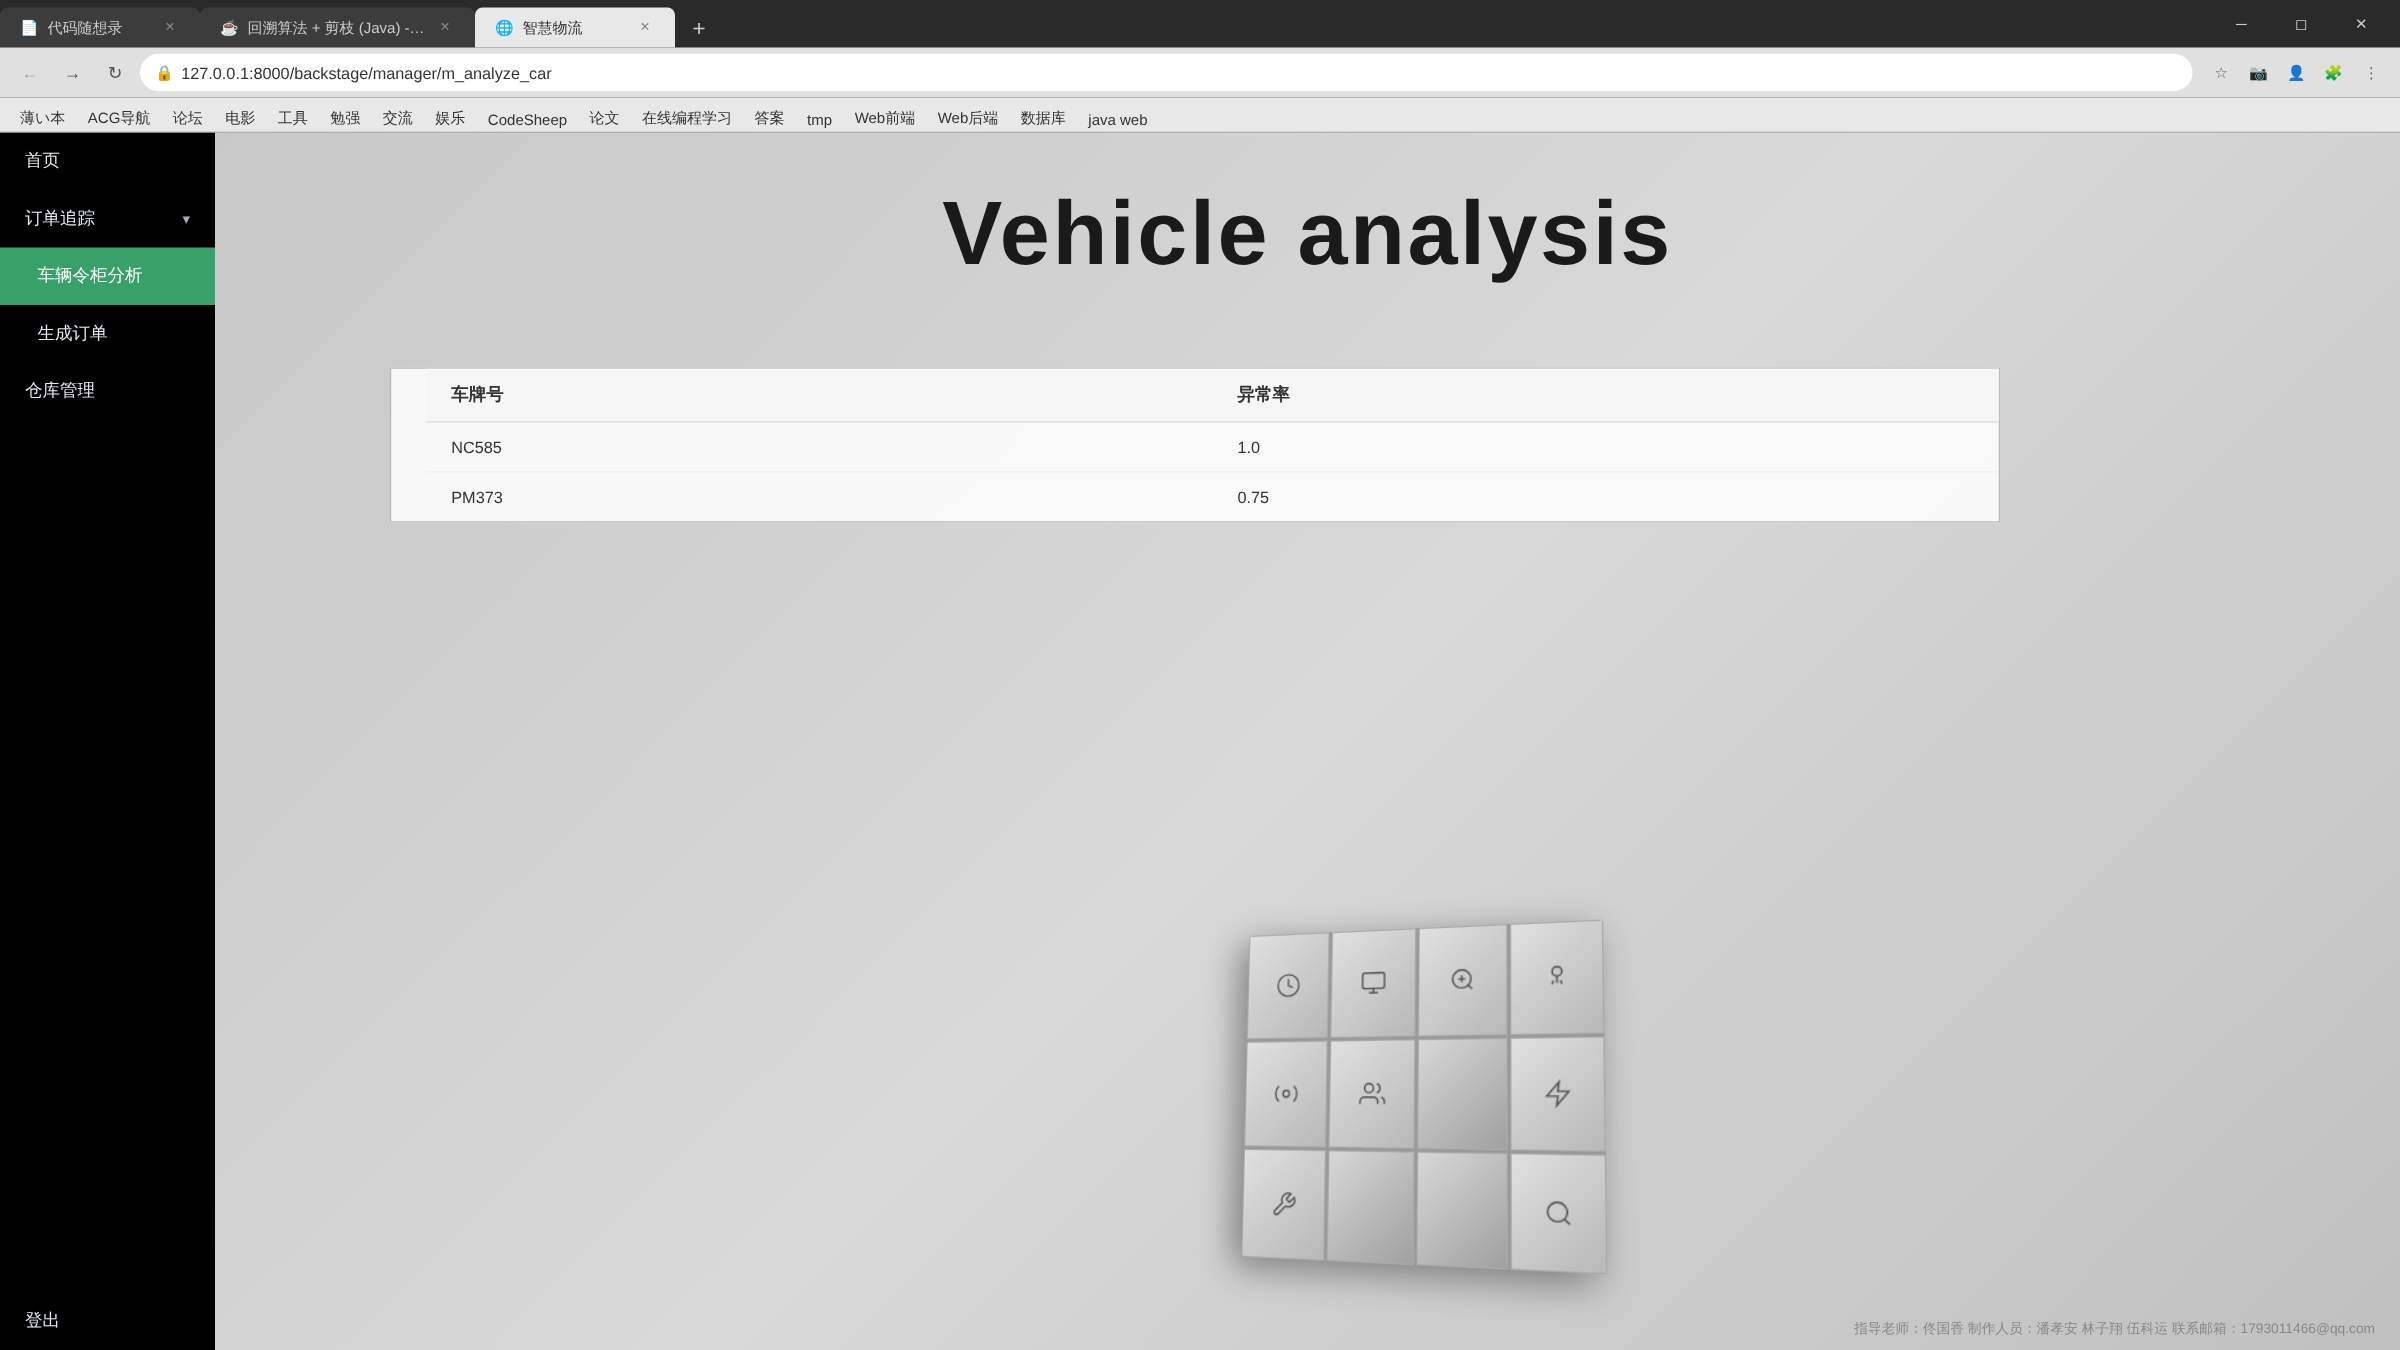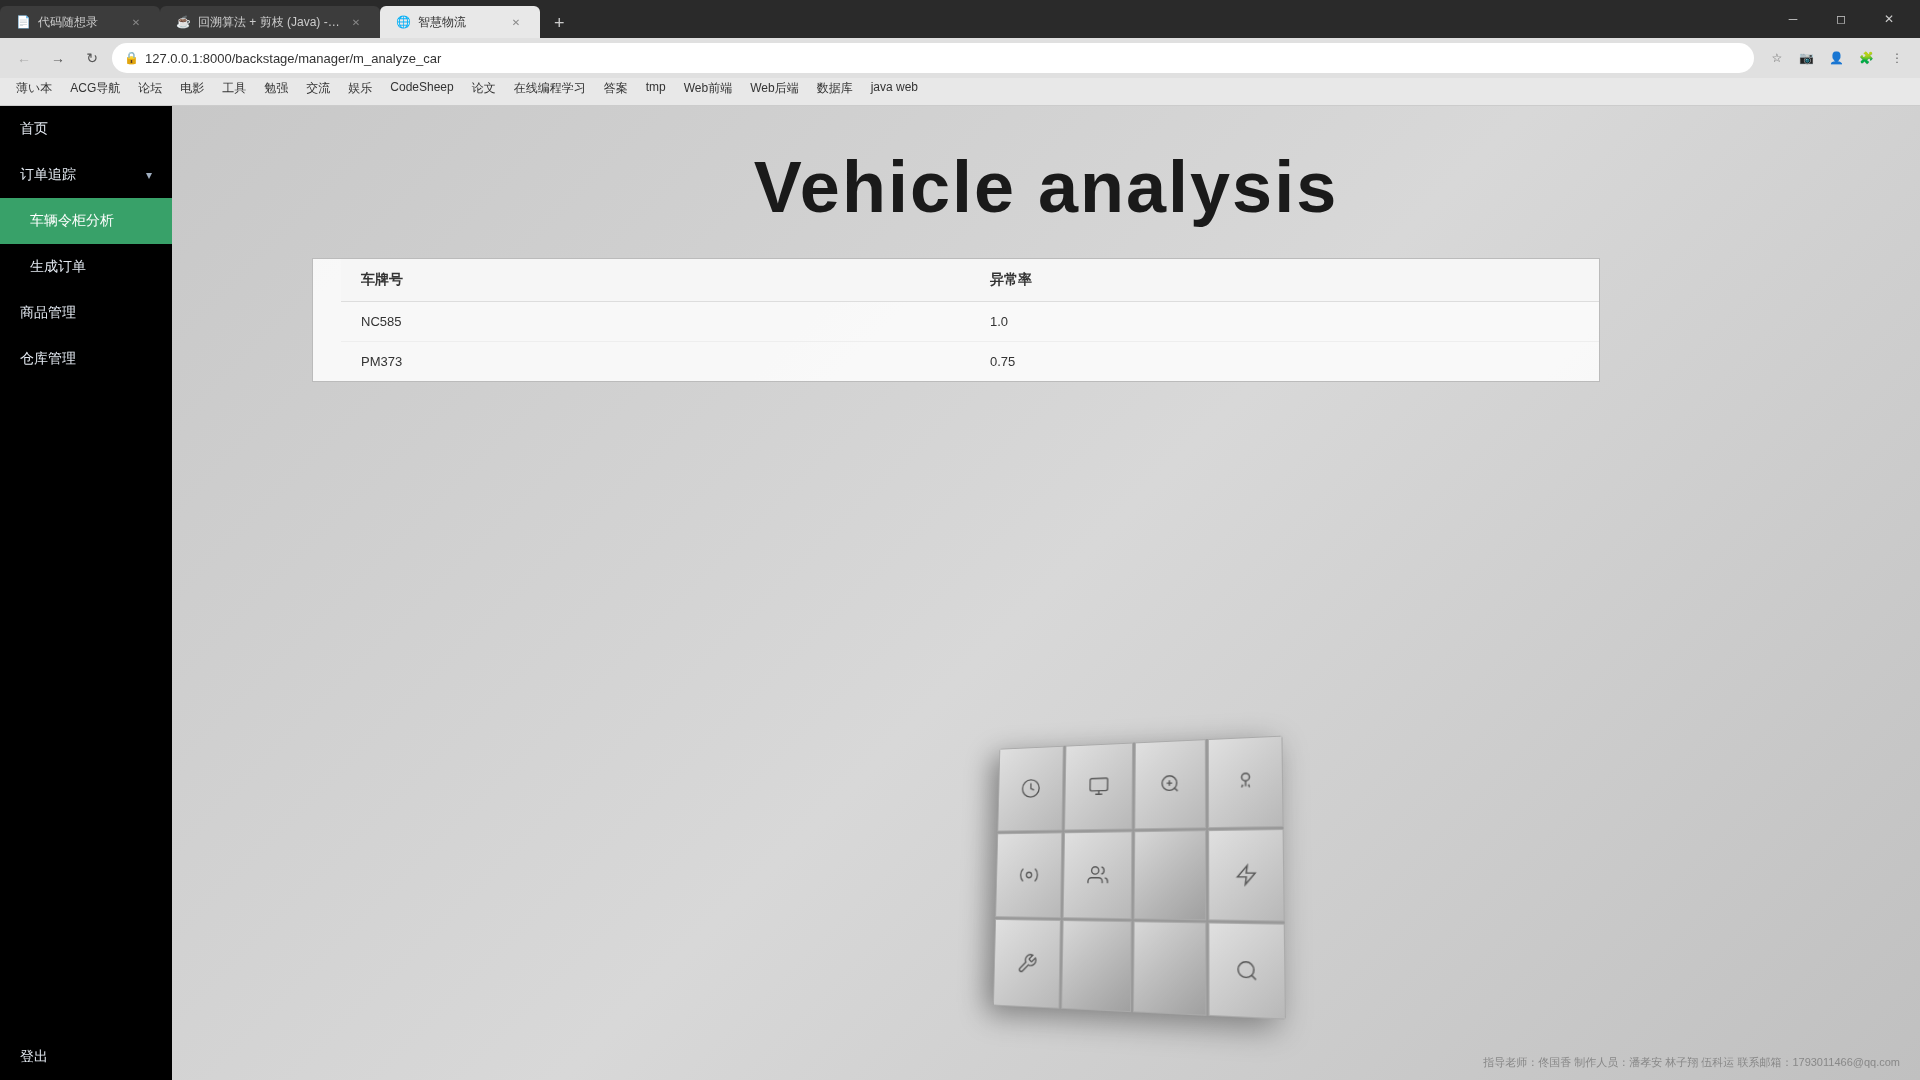--- a/index.html
+++ b/index.html
@@ -107,21 +107,21 @@
       width: 26px; height: 26px;
       border-radius: 50%;
       display: flex; align-items: center; justify-content: center;
       font-size: 12px; color: #666;
       cursor: pointer;
     }
 
     .bookmarks-bar {
       background: #e8e8e8;
       display: flex;
-      align-items: flex-start;
+      align-items: flex-end;
       height: 28px;
       padding: 0 8px;
       gap: 2px;
       border-bottom: 1px solid #ccc;
       overflow: hidden;
     }
     .bookmark-item {
       padding: 2px 8px;
       font-size: 12px;
       color: #333;
@@ -164,20 +164,21 @@
     .sidebar-chevron { font-size: 12px; color: #a0aec0; }
 
     
     .main-content {
       flex: 1;
       background: linear-gradient(135deg, #c8c8c8 0%, #d8d8d8 50%, #c0c0c0 100%);
       position: relative;
       overflow: hidden;
       display: flex;
       flex-direction: column;
+      gap: 36px;
     }
 
     .page-title {
       text-align: center;
       font-size: 72px;
       font-weight: 900;
       color: #1a1a1a;
       padding: 40px 0 30px 0;
       font-family: Arial, sans-serif;
       letter-spacing: 2px;
@@ -399,23 +400,20 @@
       </div>
       <div class="sidebar-item">
         <span>订单追踪</span>
         <span class="sidebar-chevron">▾</span>
       </div>
       <div class="sidebar-item active" style="padding-left:30px;">
         <span>车辆令柜分析</span>
       </div>
       <div class="sidebar-item" style="padding-left:30px;">
         <span>生成订单</span>
-      </div>
-      <div class="sidebar-item">
-        <span>商品管理</span>
       </div>
       <div class="sidebar-item">
         <span>仓库管理</span>
       </div>
       <div style="flex:1;"></div>
       <div class="sidebar-item">
         <span>登出</span>
       </div>
     </div>
 

